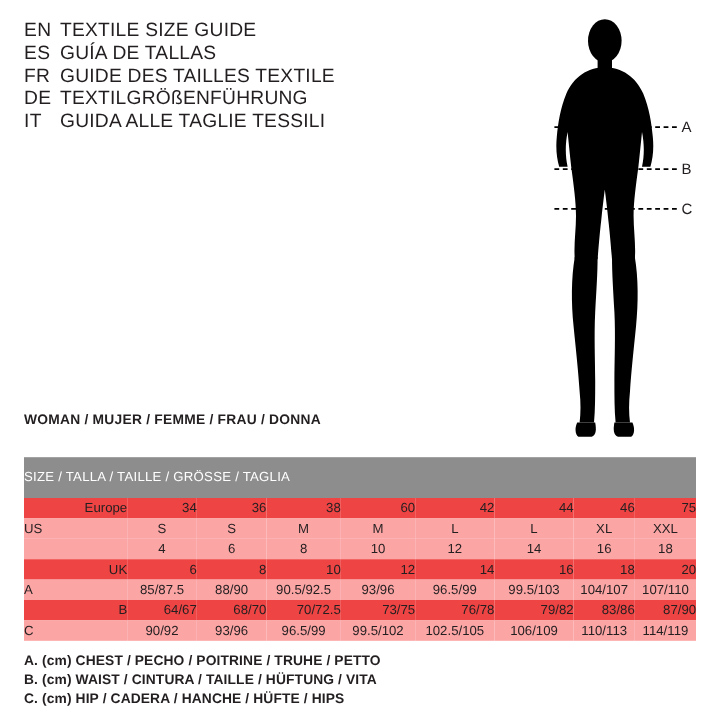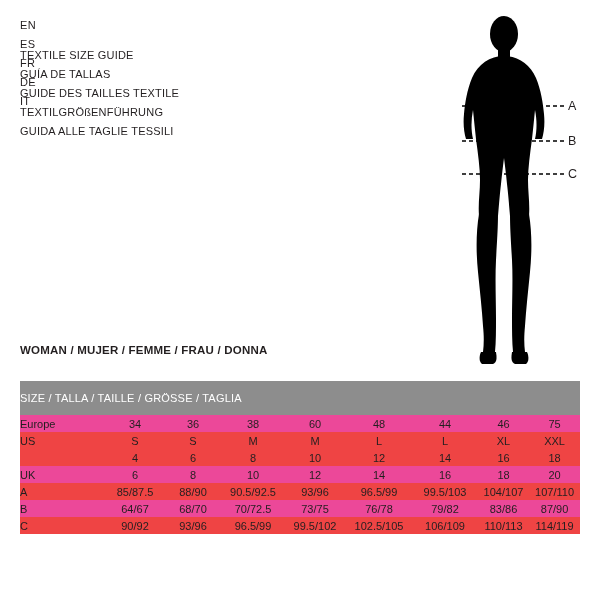--- a/index.html
+++ b/index.html
@@ -27,22 +27,21 @@
     position: absolute;
     left: 20px;
     top: 16px;
     width: 300px;
   }
   .lang-row {
     display: flex;
     align-items: baseline;
     height: 19px;
     line-height: 19px;
-    font-size: 11px;
-    flex-direction: column;
+    font-size: 16px;
   }
   .lang-code {
     width: 30px;
     flex: 0 0 30px;
     letter-spacing: 0.3px;
   }
   .lang-title {
     flex: 1 1 auto;
     letter-spacing: 0.2px;
   }
@@ -101,22 +100,22 @@
     text-align: center;
   }
   tr.header-row td {
     background: #8d8d8d;
     color: #ffffff;
     font-weight: normal;
     height: 34px;
     font-size: 11px;
     letter-spacing: 0.2px;
   }
-  tr.shade td { background: #ec4899; }
-  tr.plain td { background: #ef4444; }
+  tr.shade td { background: #ef4444; text-align: right; }
+  tr.plain td { background: #fca5a5; }
 
   
   .legend {
     position: absolute;
     left: 20px;
     top: 543px;
     width: 520px;
   }
   .legend-row {
     font-size: 11.5px;
@@ -237,21 +236,21 @@
       <tr class="header-row">
         <td class="label-cell" colspan="9">SIZE / TALLA / TAILLE / GRÖSSE / TAGLIA</td>
       </tr>
 
       <tr class="shade">
         <td class="label-cell">Europe</td>
         <td class="val-cell">34</td>
         <td class="val-cell">36</td>
         <td class="val-cell">38</td>
         <td class="val-cell">60</td>
-        <td class="val-cell">48</td>
+        <td class="val-cell">42</td>
         <td class="val-cell">44</td>
         <td class="val-cell">46</td>
         <td class="val-cell">75</td>
       </tr>
 
       <tr class="plain">
         <td class="label-cell">US</td>
         <td class="val-cell">S</td>
         <td class="val-cell">S</td>
         <td class="val-cell">M</td>
@@ -317,14 +316,19 @@
         <td class="val-cell">96.5/99</td>
         <td class="val-cell">99.5/102</td>
         <td class="val-cell">102.5/105</td>
         <td class="val-cell">106/109</td>
         <td class="val-cell">110/113</td>
         <td class="val-cell">114/119</td>
       </tr>
     </tbody>
   </table>
 
+  <div class="legend">
+    <div class="legend-row">A. (cm) CHEST / PECHO / POITRINE / TRUHE / PETTO</div>
+    <div class="legend-row">B. (cm) WAIST / CINTURA / TAILLE / HÜFTUNG / VITA</div>
+    <div class="legend-row">C. (cm) HIP / CADERA / HANCHE / HÜFTE / HIPS</div>
+  </div>
 
 </div>
 
 </body></html>

